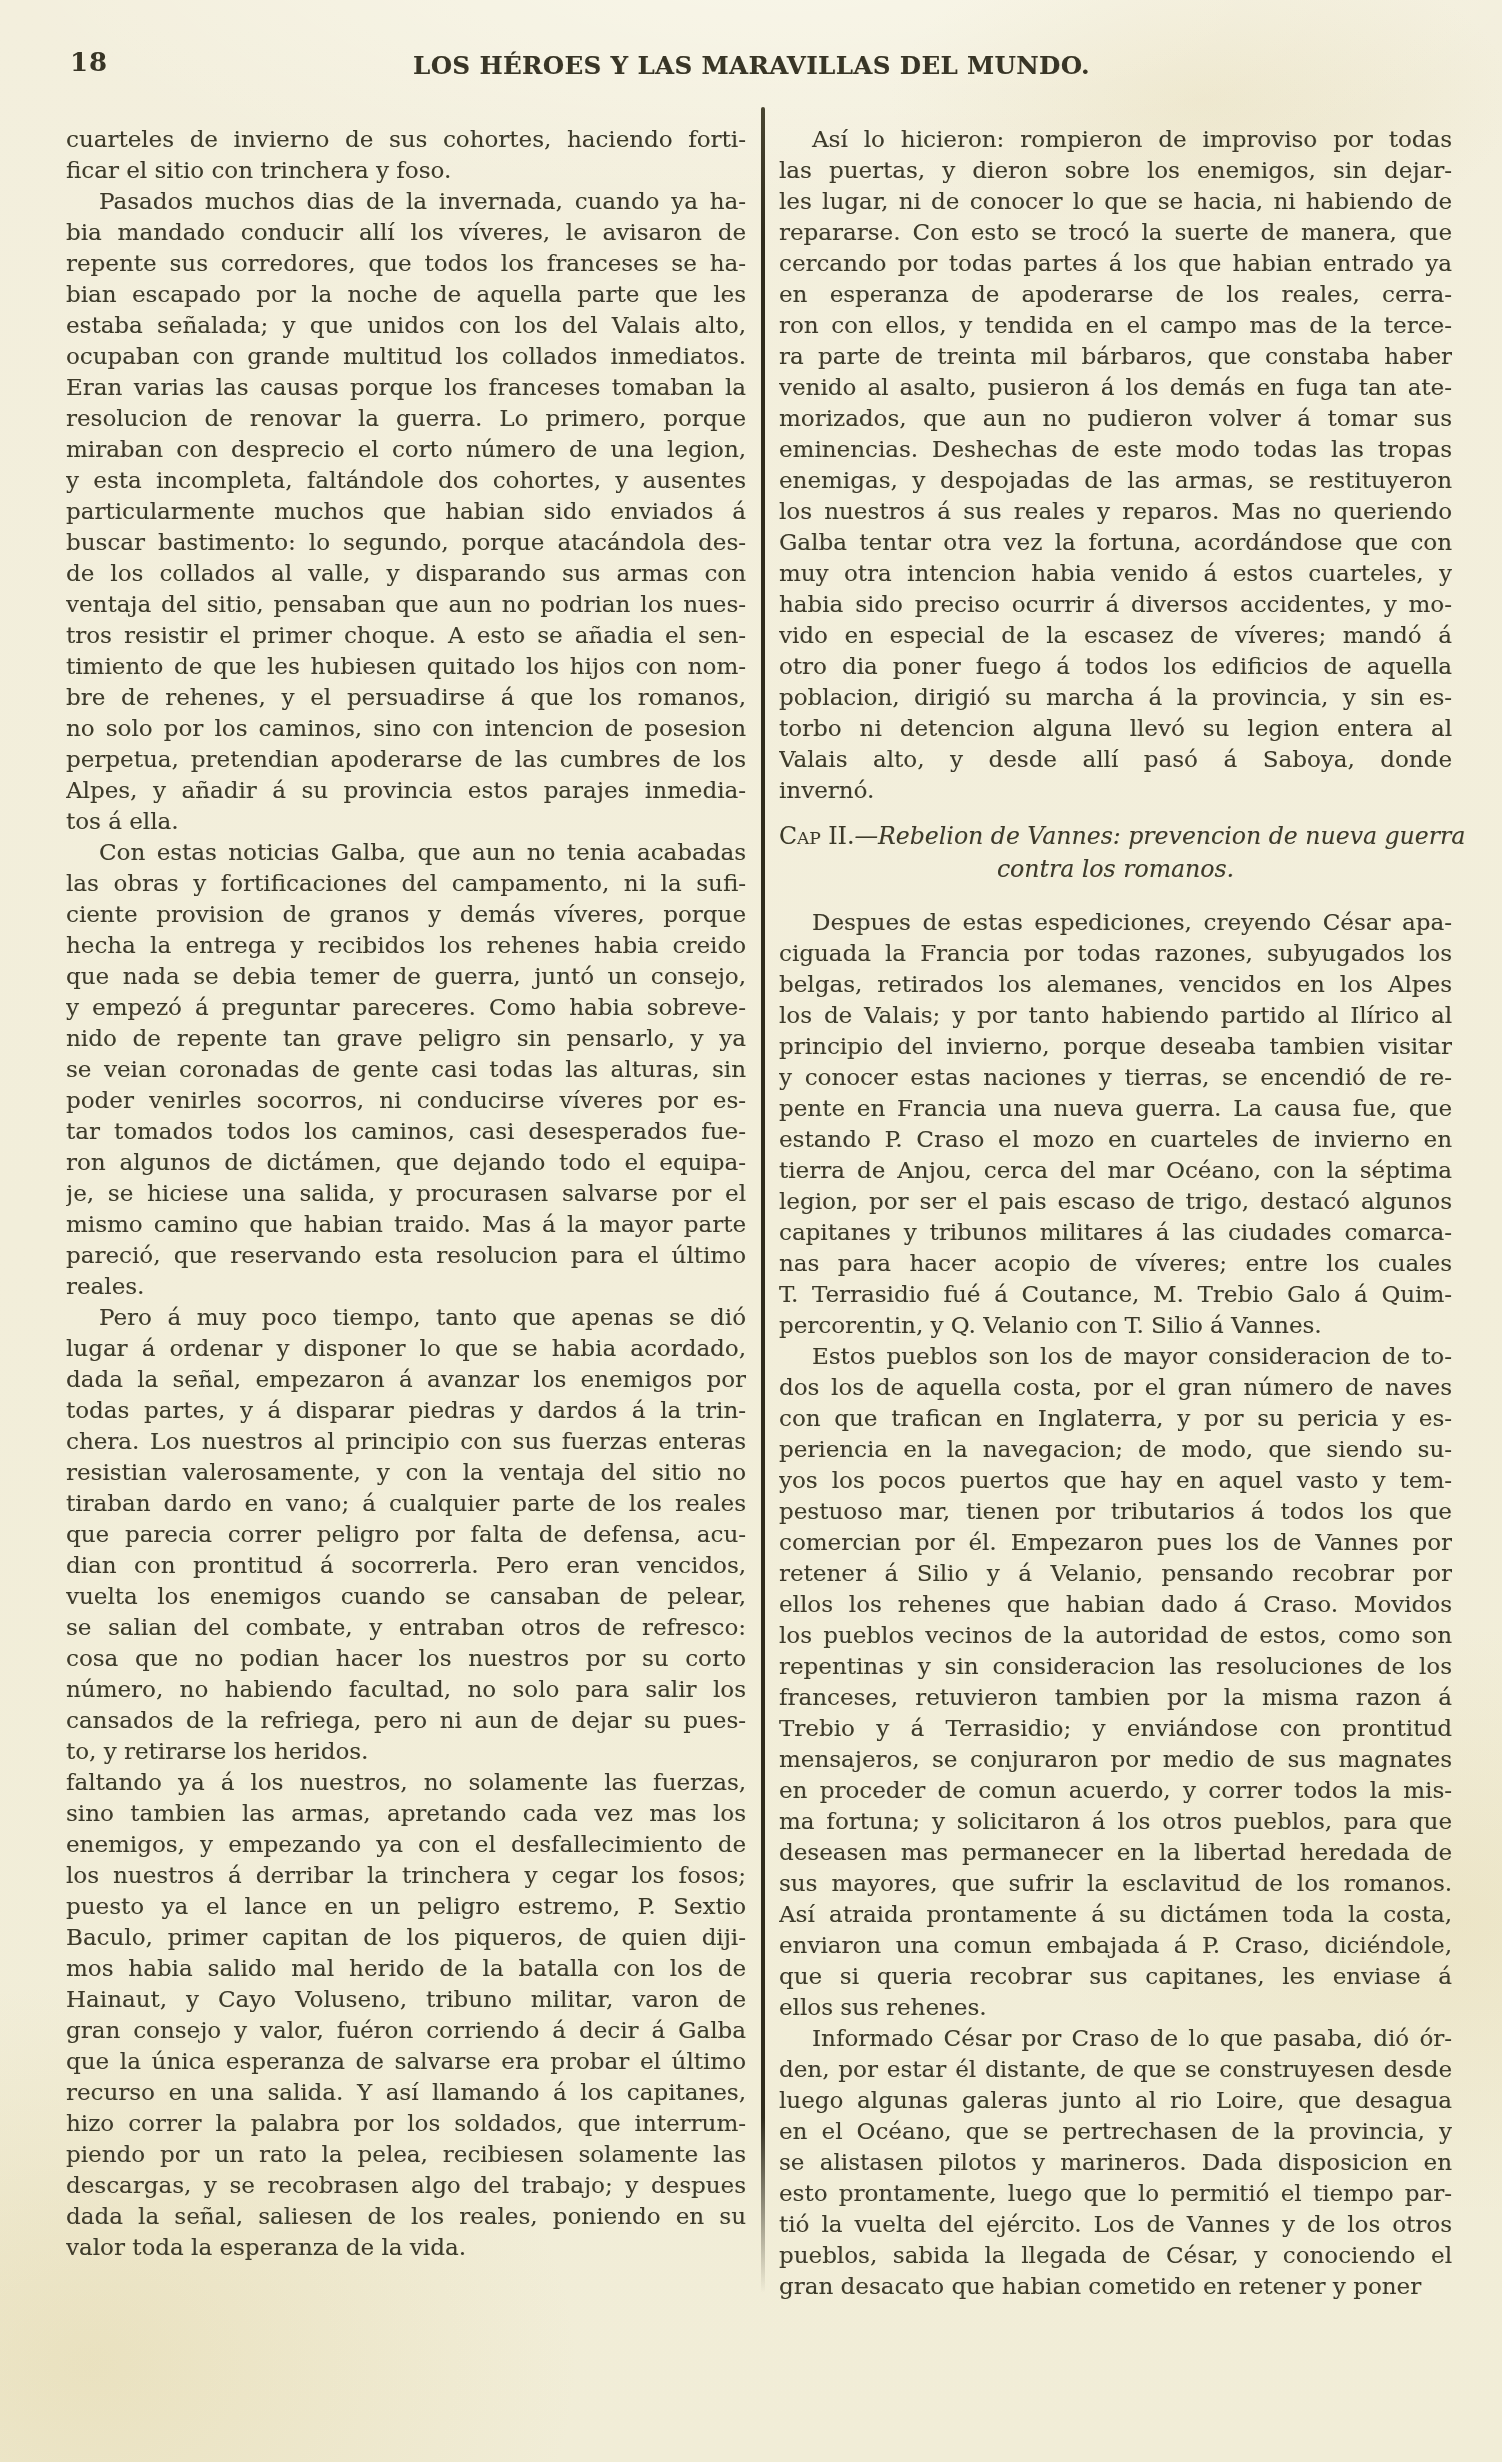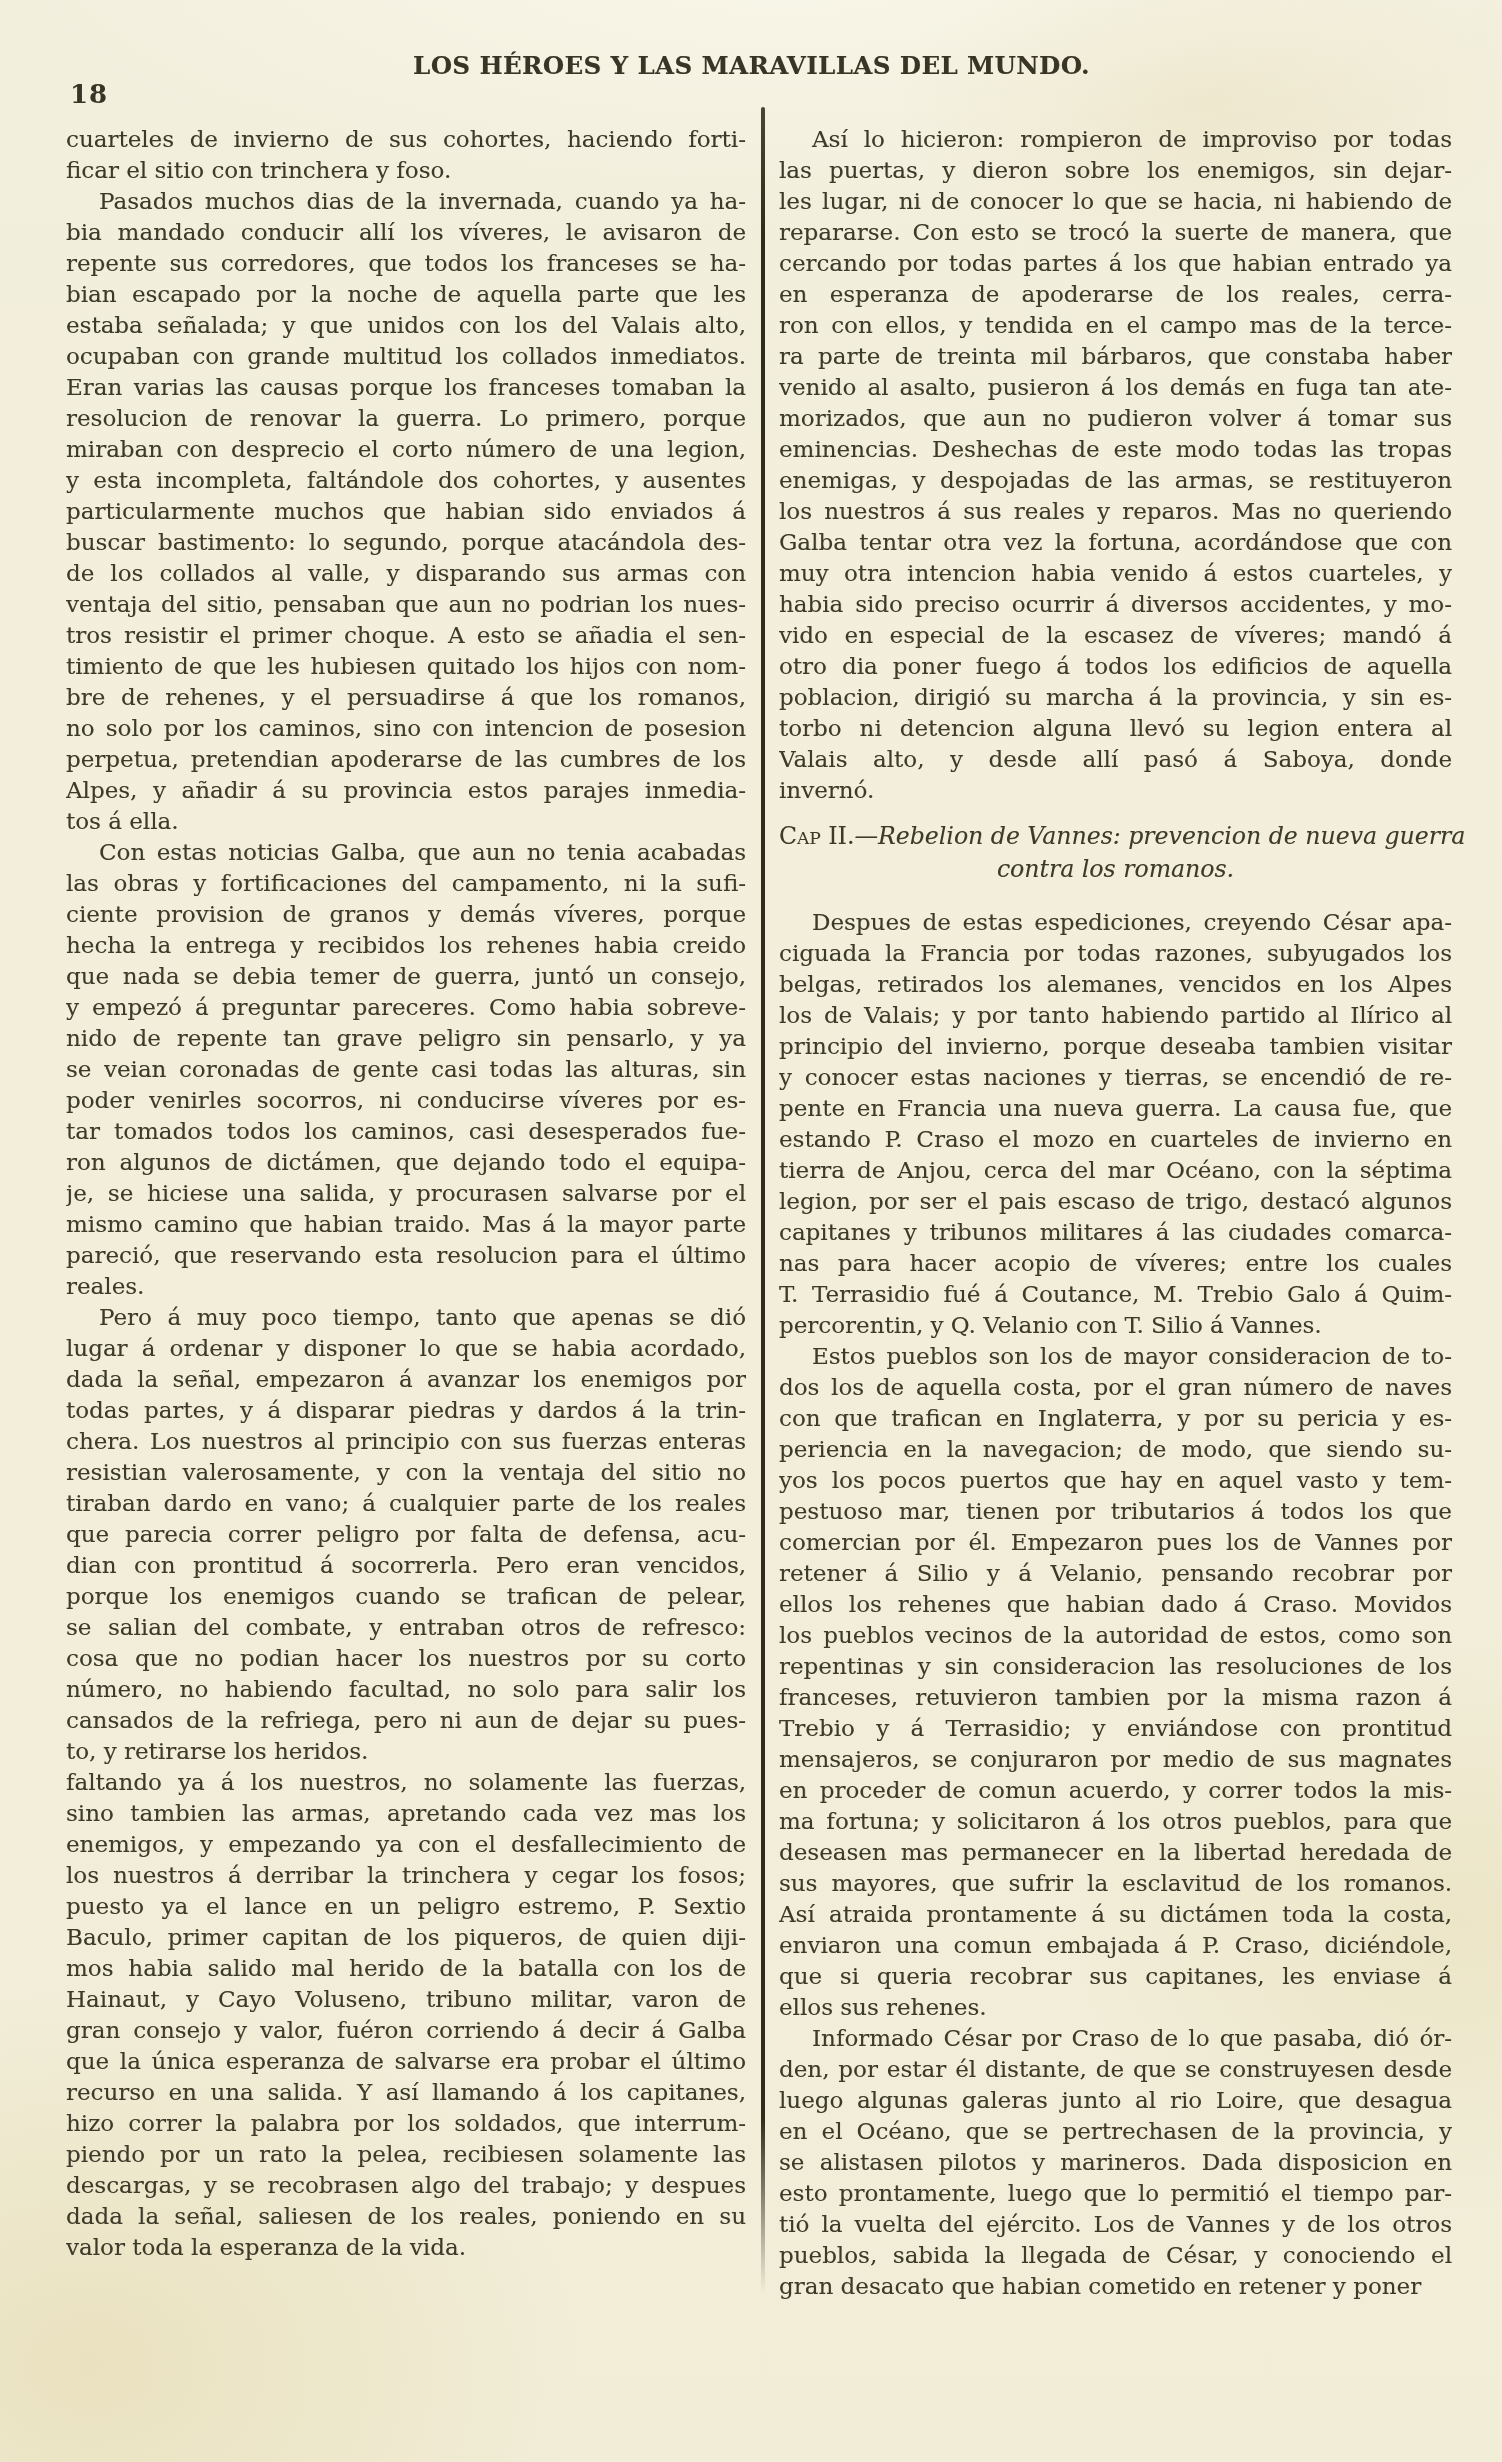--- a/index.html
+++ b/index.html
@@ -10,21 +10,21 @@
     background:
       radial-gradient(1136px 367px at 52% -2%, rgba(255,255,248,0.45), transparent 70%),
       radial-gradient(786px 612px at 6% 96%, rgba(214,195,130,0.28), transparent 62%),
       radial-gradient(664px 489px at 97% 78%, rgba(214,195,130,0.20), transparent 60%),
       radial-gradient(524px 262px at 80% 4%, rgba(209,189,122,0.18), transparent 60%),
       linear-gradient(#f3efdd,#f1edd7);
   }
   .page-header{position:absolute;top:47px;left:0;width:100%;height:40px;}
   .page-number{
     position:absolute;left:70px;top:0;font-size:26px;font-weight:bold;
-    letter-spacing:0.9px;color:#383526;margin-top:32px;
+    letter-spacing:0.9px;color:#383526;
   }
   .running-title{
     position:absolute;left:0;right:0;top:0;margin:4px;text-align:center;
     font-size:24.5px;font-weight:bold;letter-spacing:0.4px;color:#383526;
     text-shadow:0.3px 0.3px 0 rgba(56,53,38,0.35);
   }
   .divider{
     position:absolute;left:761px;top:107px;width:4.4px;height:2186px;
     background:linear-gradient(#4a4632,#2f2c1d 6%,#2f2c1d 92%,#4a463200);
     border-radius:2.6px;
@@ -108,21 +108,21 @@
         <div class="para">
           <div class="line indent">Pero á muy poco tiempo, tanto que apenas se dió</div>
           <div class="line">lugar á ordenar y disponer lo que se habia acordado,</div>
           <div class="line">dada la señal, empezaron á avanzar los enemigos por</div>
           <div class="line">todas partes, y á disparar piedras y dardos á la trin-</div>
           <div class="line">chera. Los nuestros al principio con sus fuerzas enteras</div>
           <div class="line">resistian valerosamente, y con la ventaja del sitio no</div>
           <div class="line">tiraban dardo en vano; á cualquier parte de los reales</div>
           <div class="line">que parecia correr peligro por falta de defensa, acu-</div>
           <div class="line">dian con prontitud á socorrerla. Pero eran vencidos,</div>
-          <div class="line">porque los enemigos cuando se trafican de pelear,</div>
+          <div class="line">vuelta los enemigos cuando se cansaban de pelear,</div>
           <div class="line">se salian del combate, y entraban otros de refresco:</div>
           <div class="line">cosa que no podian hacer los nuestros por su corto</div>
           <div class="line">número, no habiendo facultad, no solo para salir los</div>
           <div class="line">cansados de la refriega, pero ni aun de dejar su pues-</div>
           <div class="line last">to, y retirarse los heridos.</div>
         </div>
         <div class="para">
           <div class="line">faltando ya á los nuestros, no solamente las fuerzas,</div>
           <div class="line">sino tambien las armas, apretando cada vez mas los</div>
           <div class="line">enemigos, y empezando ya con el desfallecimiento de</div>

